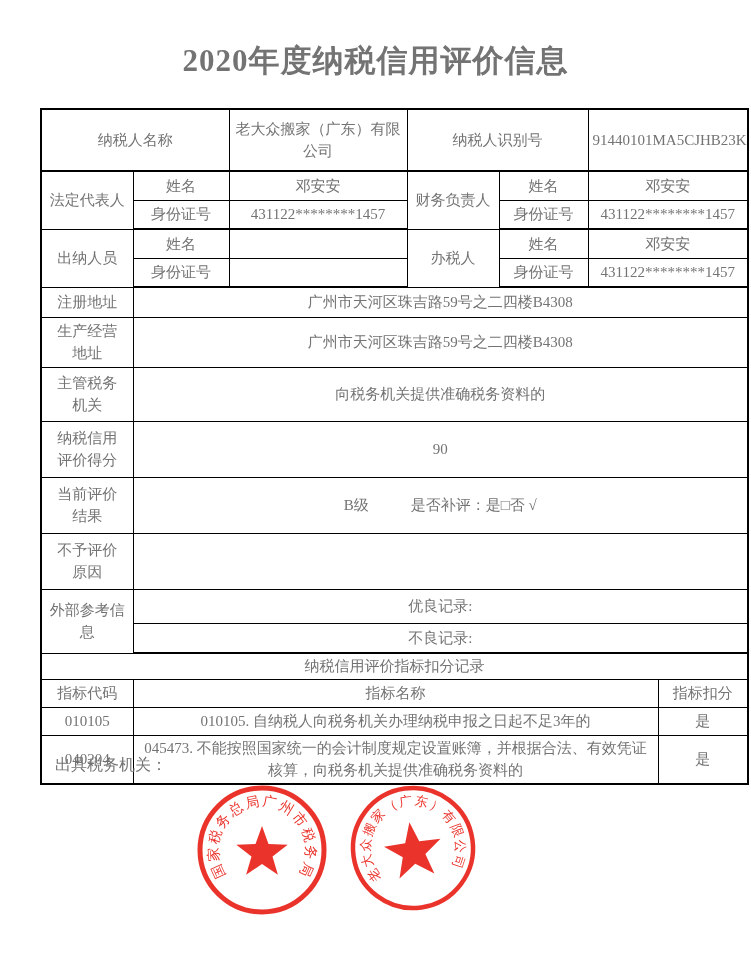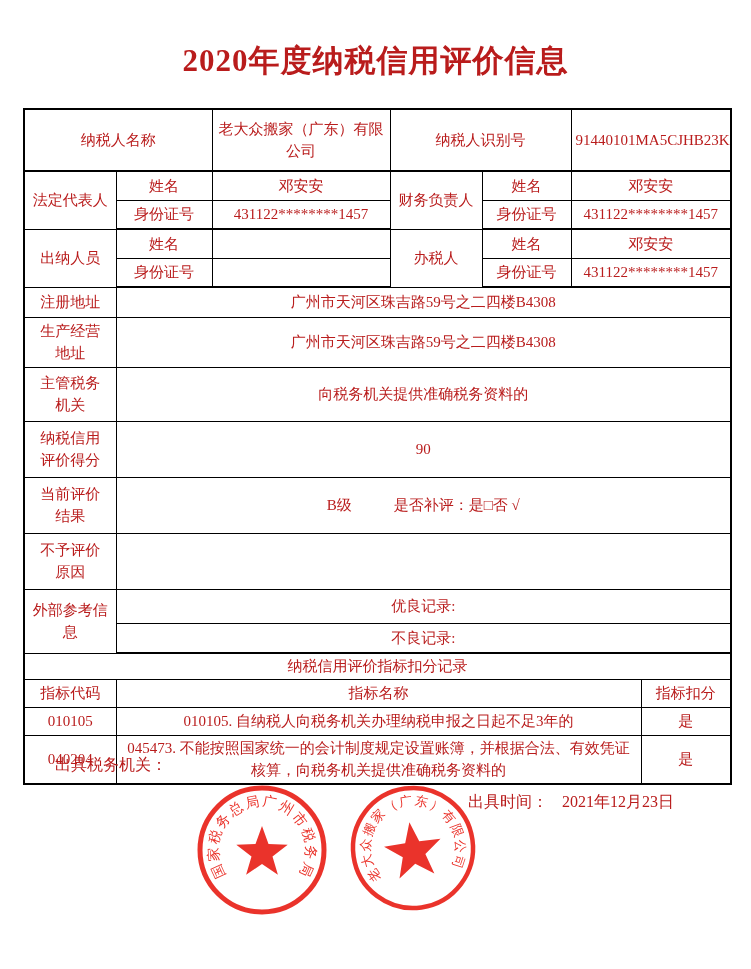--- a/index.html
+++ b/index.html
@@ -2,37 +2,37 @@
 <html><head>
 <meta charset="utf-8">
 <style>
   html, body { margin: 0; padding: 0; background: #ffffff; }
   .page {
     position: relative;
     width: 751px;
     height: 969px;
     background: #ffffff;
     font-family: "Liberation Serif", "DejaVu Serif", serif;
-    color: #b91c1c;
+    color: #737373;
     overflow: hidden;
   }
   .doc-title {
     position: absolute;
     top: 40px;
     left: 0;
     width: 100%;
     text-align: center;
     font-size: 31px;
     font-weight: bold;
     letter-spacing: 1px;
     margin: 0;
   }
   table.main {
     position: absolute;
-    left: 23px;
+    left: 40px;
     top: 108px;
     width: 707px;
     border-collapse: collapse;
     table-layout: fixed;
     border: 2px solid #000;
     padding-left: 12px;
   }
   table.main td {
     border: 1px solid #000;
     text-align: center;
@@ -177,23 +177,20 @@
       </tr>
       <tr style="height:44px">
         <td>040204</td>
         <td colspan="5">045473. 不能按照国家统一的会计制度规定设置账簿，并根据合法、有效凭证核算，向税务机关提供准确税务资料的</td>
         <td>是</td>
       </tr>
     </tbody>
   </table>
 
   <div class="footer-issuer">出具税务机关：</div>
-  <div class="footer-time">
-    <span>出具时间：</span><span class="val">2021年12月23日</span>
-  </div>
 
   <svg class="seal seal-left" width="140" height="140" viewBox="-70 -70 140 140">
     <circle cx="0" cy="0" r="62" fill="none" stroke="#e8170e" stroke-width="5"></circle>
     <path id="arcL" d="M -36 25.3 A 44 44 0 1 1 36 25.3" fill="none"></path>
     <text font-size="14" letter-spacing="2" fill="#e8170e">
       <textPath href="#arcL" startOffset="50%" text-anchor="middle">国家税务总局广州市税务局</textPath>
     </text>
     <polygon fill="#e8170e" transform="translate(0,3)" points="0,-27 6.5,-8.9 25.7,-8.3 10.5,3.4 15.9,21.8 0,11 -15.9,21.8 -10.5,3.4 -25.7,-8.3 -6.5,-8.9"></polygon>
   </svg>
 

